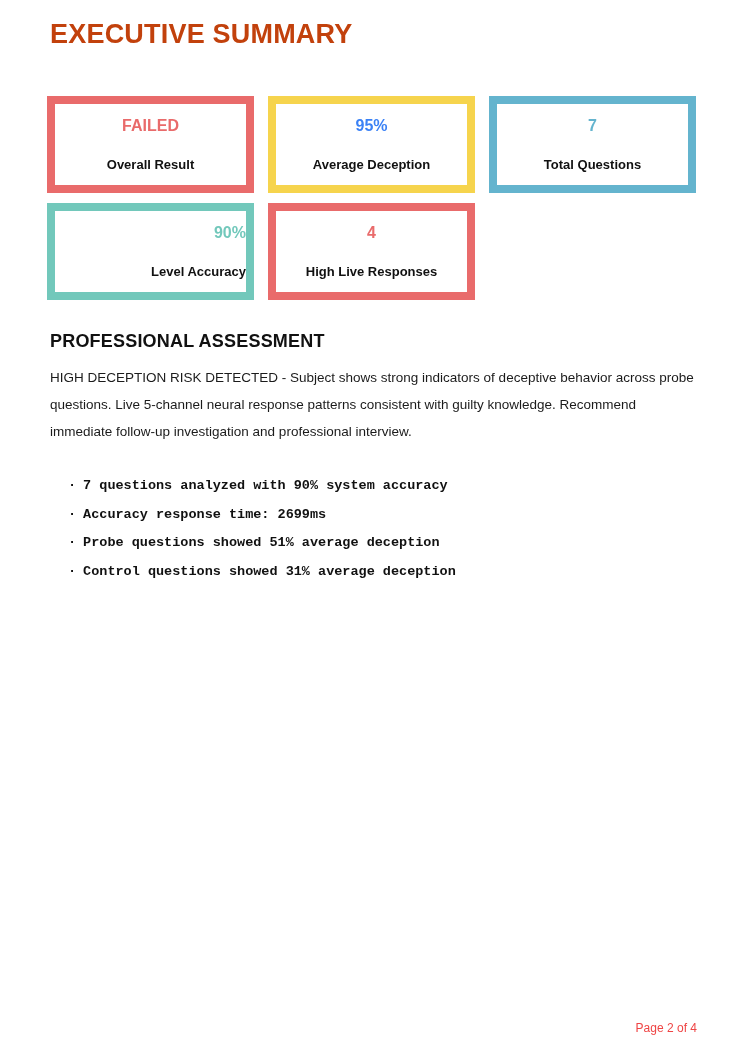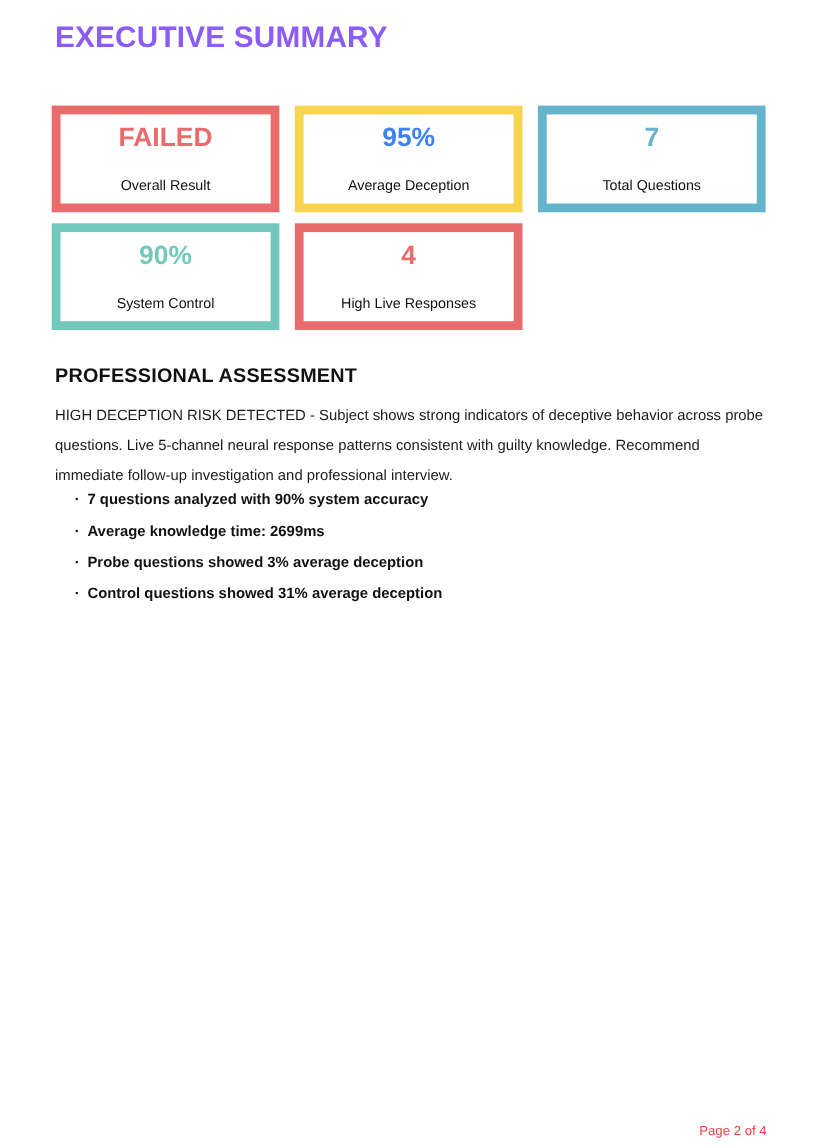--- a/index.html
+++ b/index.html
@@ -11,48 +11,48 @@
     position: relative;
     overflow: hidden;
   }
   .page { position: relative; width: 743px; height: 1044px; background: #ffffff; }
 
   .doc-title {
     margin: 19px 47px 0 50px;
     font-size: 27px;
     font-weight: 700;
     letter-spacing: 0.2px;
-    color: #8b5cf6;
+    color: #c2410c;
   }
 
   .metric-grid {
     margin: 46px 47px 0 47px;
     display: grid;
     grid-template-columns: repeat(3, 1fr);
     column-gap: 14px;
     row-gap: 10px;
   }
   .metric-card {
     height: 97px;
     background: #ffffff;
     border: 8px solid #cccccc;
     display: flex;
     flex-direction: column;
     align-items: center;
     justify-content: center;
   }
   .metric-value {
-    font-size: 24px;
+    font-size: 16px;
     font-weight: 700;
     line-height: 1;
   }
   .metric-label {
     margin-top: 24px;
     font-size: 13px;
-    font-weight: 400;
+    font-weight: 700;
     color: #111111;
     line-height: 1;
   }
 
   .section-heading {
     margin: 31px 47px 0 50px;
     font-size: 18px;
     font-weight: 700;
     letter-spacing: 0.2px;
     color: #111111;
@@ -62,21 +62,22 @@
   .assessment-body {
     margin: 12px 48px 0 50px;
     font-size: 13.5px;
     line-height: 27px;
     font-weight: 400;
     color: #1b1b1b;
   }
 
   .findings-list {
     list-style: none;
-    margin: 2px 48px 0 68px;
+    margin: 34px 48px 0 68px;
+    font-family: Liberation Mono, monospace;
   }
   .findings-list li {
     font-size: 13.5px;
     font-weight: 700;
     color: #111111;
     margin-bottom: 15px;
     line-height: 1;
   }
   .bullet-dot { margin-right: 7px; font-weight: 700; }
 
@@ -101,35 +102,35 @@
       <div class="metric-label">Overall Result</div>
     </div>
     <div class="metric-card" style="border-color: rgb(246, 212, 77);">
       <div class="metric-value" style="color: #3b82f6;">95%</div>
       <div class="metric-label">Average Deception</div>
     </div>
     <div class="metric-card" style="border-color: rgb(100, 180, 206);">
       <div class="metric-value" style="color: rgb(100, 180, 206);">7</div>
       <div class="metric-label">Total Questions</div>
     </div>
-    <div class="metric-card" style="border-color: rgb(114, 200, 187);">
+    <div class="metric-card" style="border-color: rgb(114, 200, 187); align-items: flex-end;">
       <div class="metric-value" style="color: rgb(114, 200, 187);">90%</div>
-      <div class="metric-label">System Control</div>
+      <div class="metric-label">Level Accuracy</div>
     </div>
     <div class="metric-card" style="border-color: rgb(233, 107, 107);">
       <div class="metric-value" style="color: rgb(233, 107, 107);">4</div>
       <div class="metric-label">High Live Responses</div>
     </div>
   </div>
 
   <h2 class="section-heading">PROFESSIONAL ASSESSMENT</h2>
   <p class="assessment-body">HIGH DECEPTION RISK DETECTED - Subject shows strong indicators of deceptive behavior across probe questions. Live 5-channel neural response patterns consistent with guilty knowledge. Recommend immediate follow-up investigation and professional interview.</p>
 
   <ul class="findings-list">
     <li><span class="bullet-dot">·</span><span>7 questions analyzed with 90% system accuracy</span></li>
-    <li><span class="bullet-dot">·</span><span>Average knowledge time: 2699ms</span></li>
-    <li><span class="bullet-dot">·</span><span>Probe questions showed 3% average deception</span></li>
+    <li><span class="bullet-dot">·</span><span>Accuracy response time: 2699ms</span></li>
+    <li><span class="bullet-dot">·</span><span>Probe questions showed 51% average deception</span></li>
     <li><span class="bullet-dot">·</span><span>Control questions showed 31% average deception</span></li>
   </ul>
 
   <div class="page-footer">Page 2 of 4</div>
 
 </div>
 
 </body></html>

